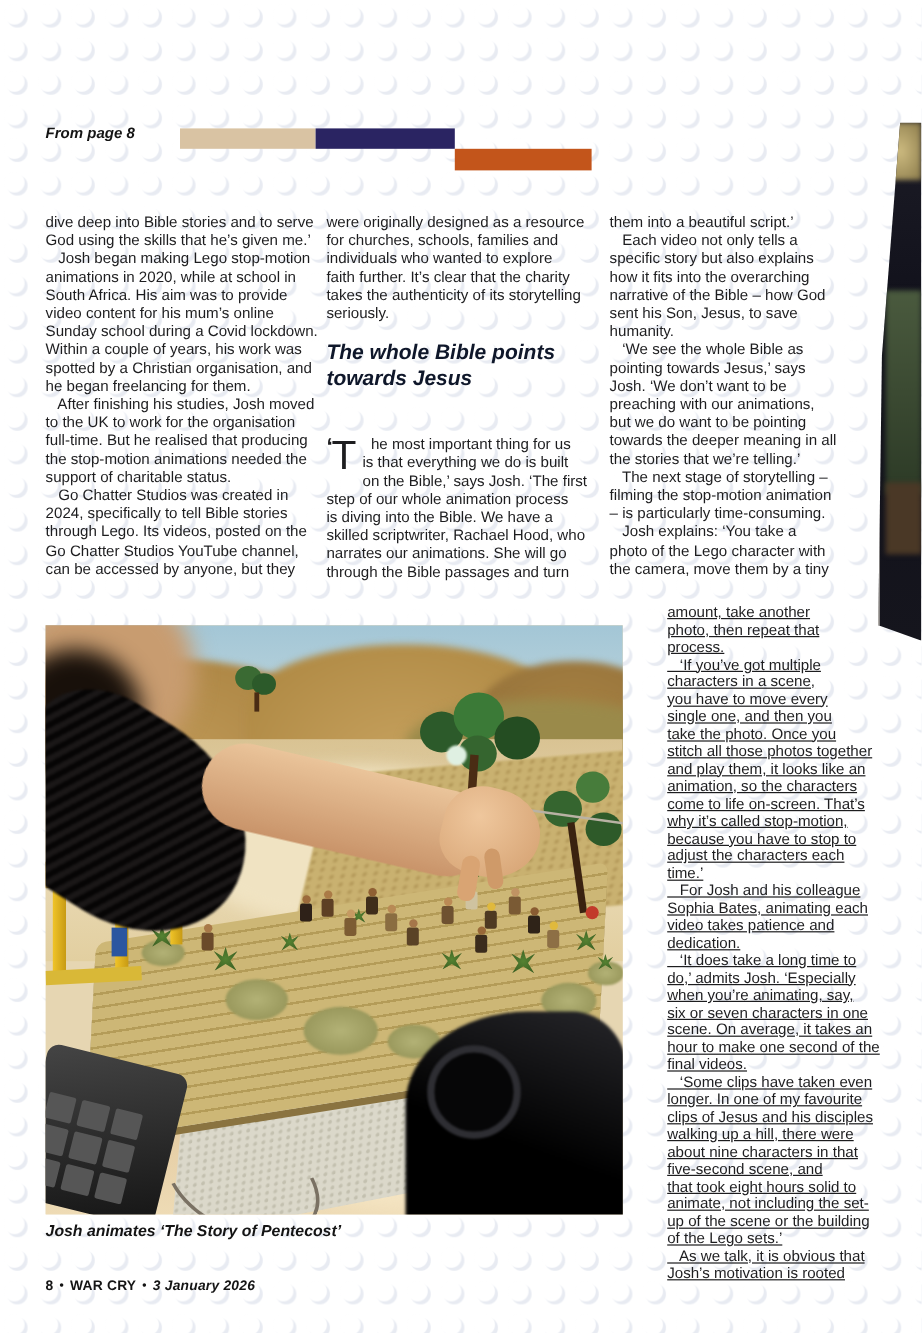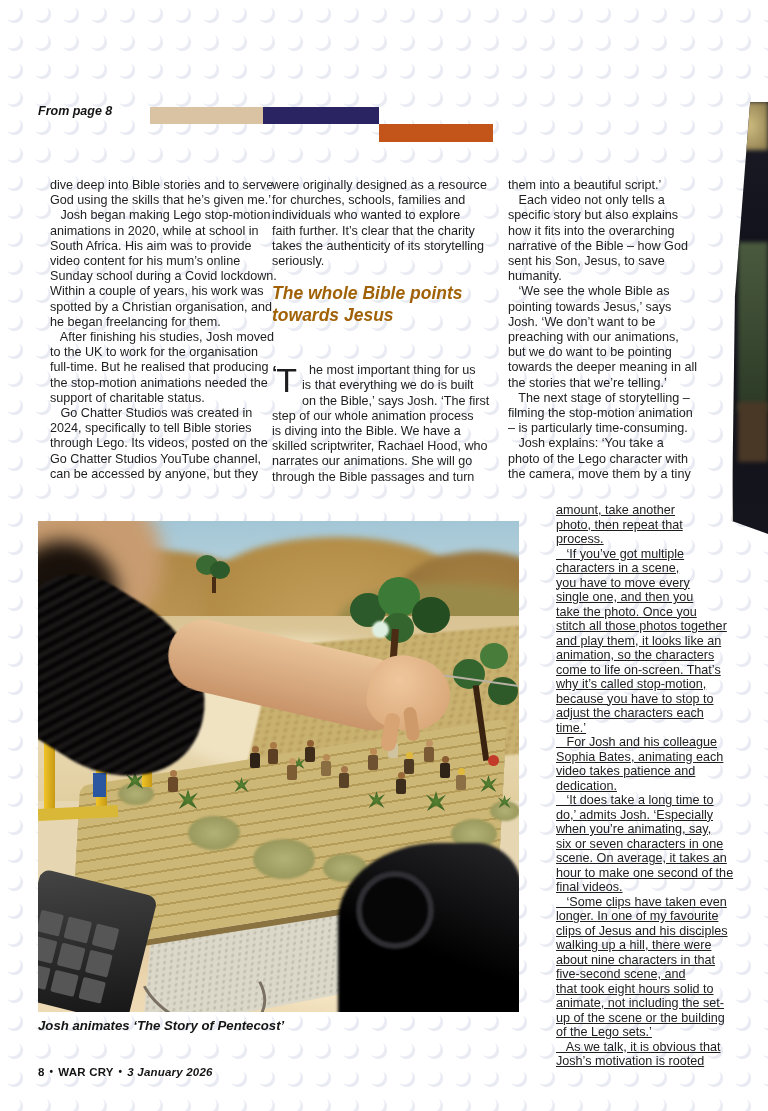--- a/index.html
+++ b/index.html
@@ -14,23 +14,23 @@
   }
   .abs{position:absolute;}
   
   .kicker{left:38px;top:104px;font-size:12.5px;font-weight:bold;font-style:italic;color:#141414;}
   .bar{height:17px;}
   .bar-tan{left:150px;top:107px;width:113px;background:#d9c3a3;}
   .bar-navy{left:263px;top:107px;width:116px;background:#2a2462;}
   .bar-orange{left:379px;top:124px;width:114px;height:18px;background:#c3551b;}
   
   .txt{white-space:pre;font-size:12.6px;line-height:15.2px;color:#1d1d1f;}
-  .col1{left:50px;top:178px;width:228px;}
+  .col1{left:38px;top:178px;width:228px;}
   .col2a{left:272px;top:178px;width:226px;}
-  .heading{left:272px;top:282px;font-size:17.5px;line-height:22px;font-weight:bold;font-style:italic;color:#a16207;white-space:pre;}
+  .heading{left:272px;top:282px;font-size:17.5px;line-height:22px;font-weight:bold;font-style:italic;color:#0f172a;white-space:pre;}
   .col2b{left:272px;top:348px;width:228px;}
   .col3a{left:508px;top:178px;width:224px;}
   .col3b{left:556px;top:503px;width:176px;line-height:14.5px;text-decoration:underline;}
   .dc{float:left;margin:2px 5px 0 0;color:#1d1d1f;}
   .dcq{font-size:19px;font-weight:bold;vertical-align:13px;letter-spacing:-1px;}
   .dct{font-size:34px;line-height:28px;}
   
   .caption{left:38px;top:1018px;font-size:13.2px;font-weight:bold;font-style:italic;color:#141414;}
   .footer{left:38px;top:1066px;font-size:11.5px;font-weight:bold;color:#141414;letter-spacing:.2px;text-align:right;}
   .footer .sep{margin:0 5px;font-size:10px;vertical-align:1px;}

